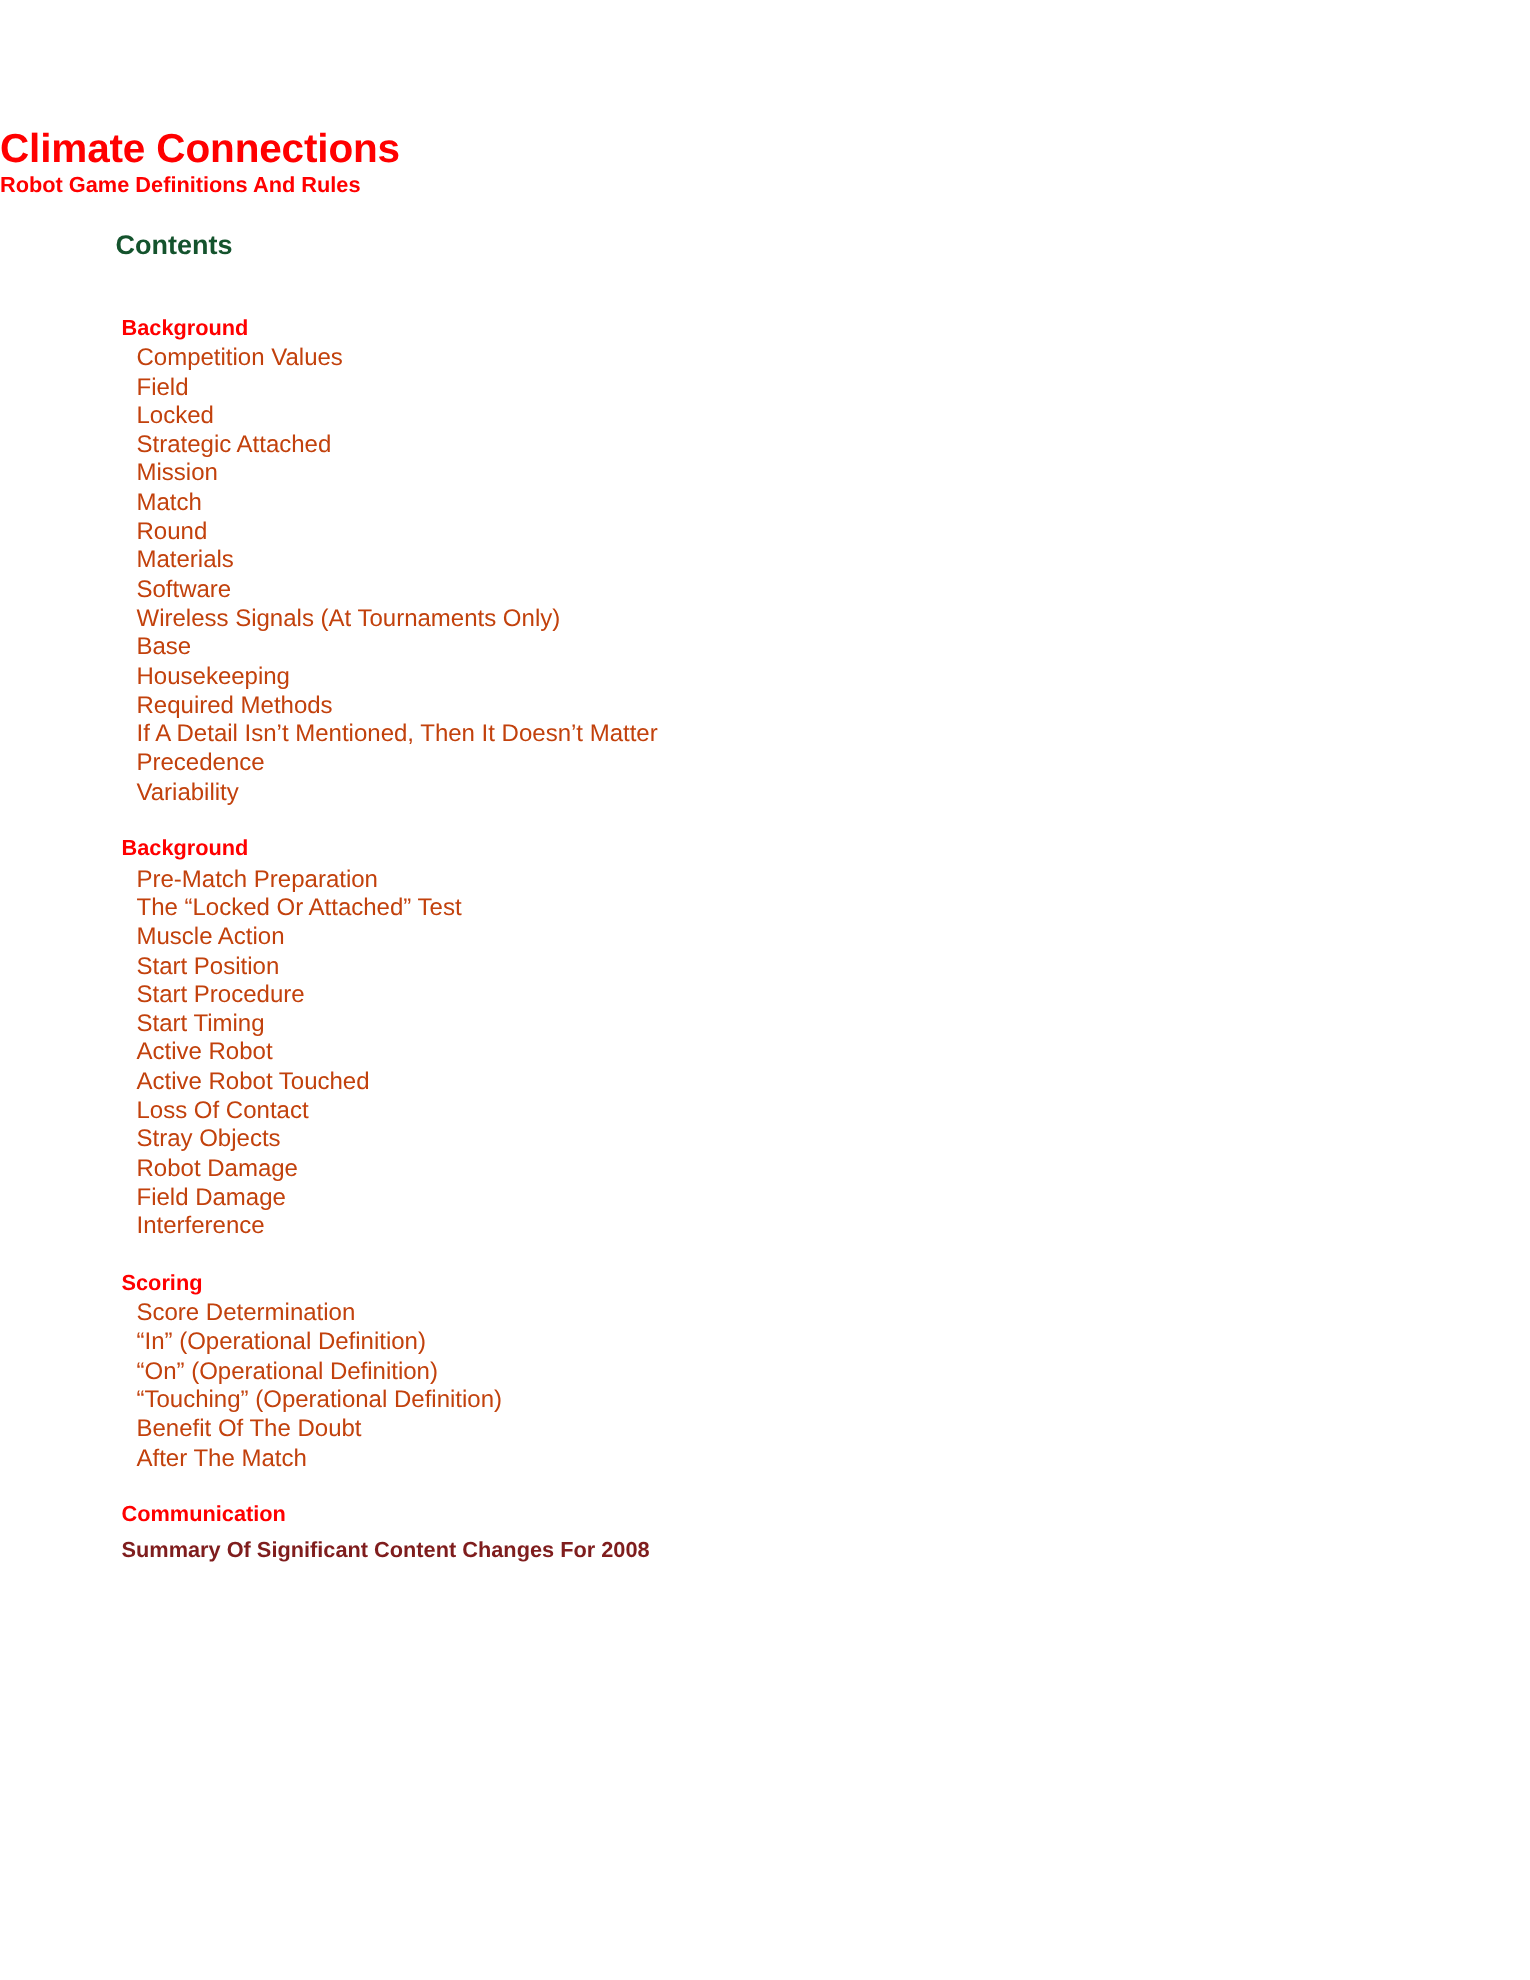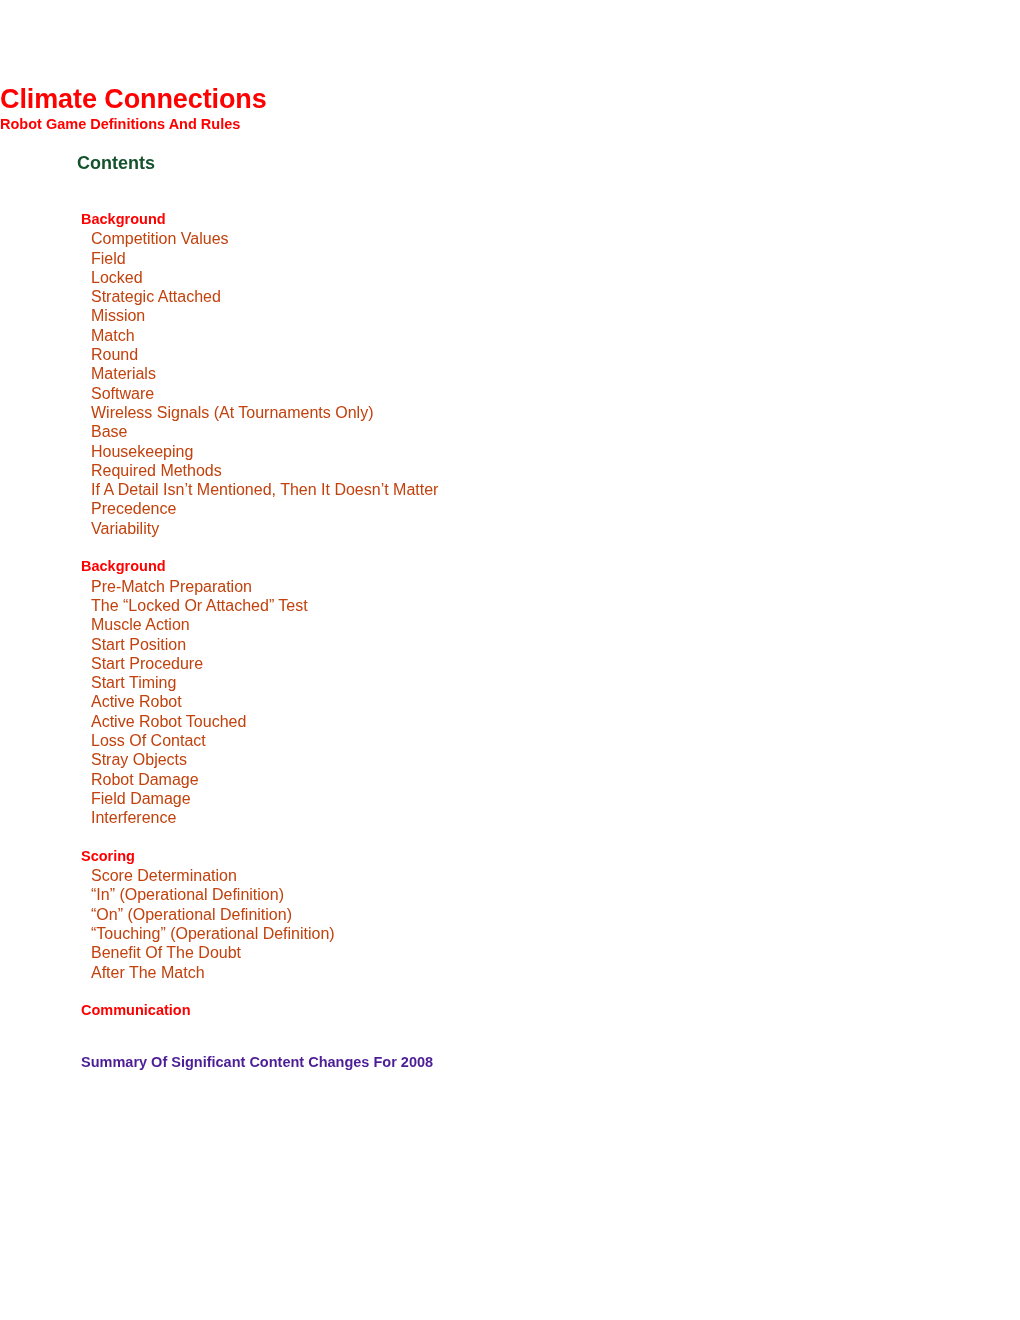--- a/index.html
+++ b/index.html
@@ -99,23 +99,23 @@
     color: #c2410c;
     padding-left: 91px;
     white-space: nowrap;
   }
 
   
   .closing-heading {
     font-size: 14.5px;
     font-weight: bold;
     line-height: 19.3px;
-    color: #4c1d95;
+    color: #7f1d1d;
     padding-left: 81px;
-    margin-top: 33px;
+    margin-top: 5px;
     white-space: nowrap;
   }
 </style>
 </head>
 <body>
 
 <div class="page">
 
   <div class="title-block">
     <h1 class="doc-title">Climate Connections</h1>

